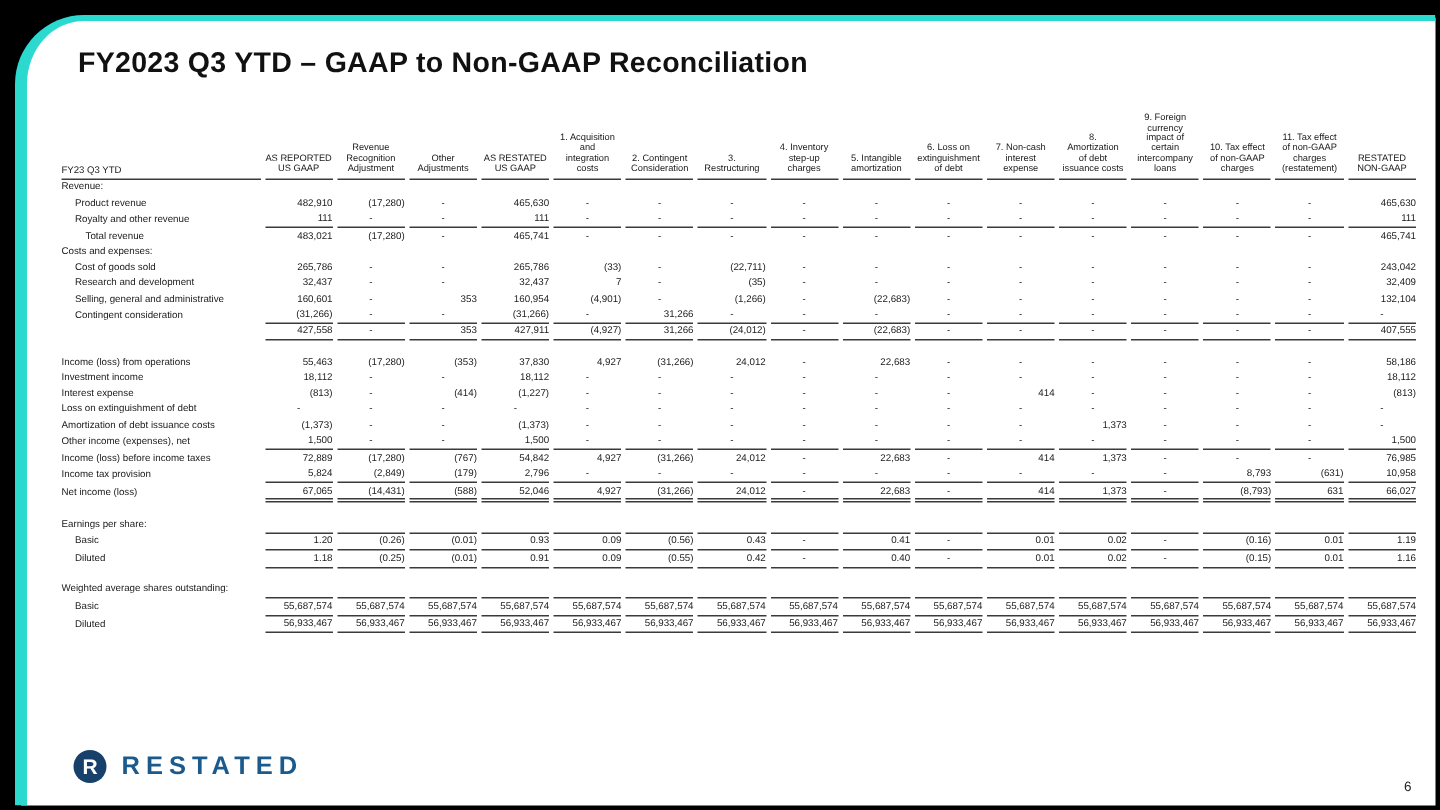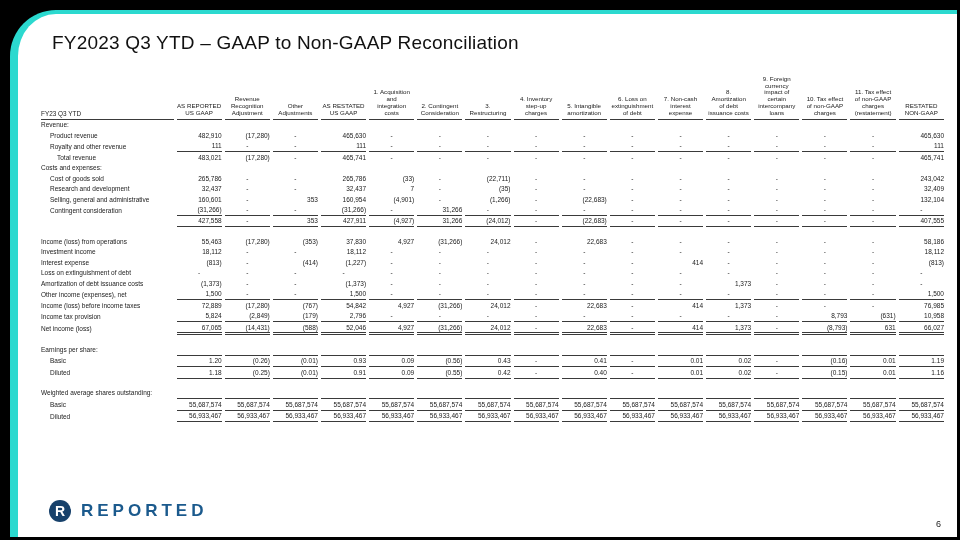--- a/index.html
+++ b/index.html
@@ -9,21 +9,21 @@
   }
   .card{
     position:absolute;top:10px;left:10px;right:3px;bottom:3px;
     background:#fff;
     border-top:4px solid #2BD9CF;
     border-left:8px solid #2BD9CF;
     border-top-left-radius:46px;
   }
   .title{
     position:absolute;left:34px;top:18px;
-    font-size:19px;font-weight:normal;color:#111;letter-spacing:0.2px;
+    font-size:19px;font-weight:bold;color:#111;letter-spacing:0.2px;
   }
   .table-wrap{
     position:absolute;left:20px;right:10px;top:60px;
   }
   table.recon{
     width:100%;table-layout:fixed;
     border-collapse:separate;border-spacing:3px 0;
     font-size:6.5px;color:#1a1a1a;line-height:1.12;
   }
   table.recon col.c-label{width:15.5%;}
@@ -625,17 +625,17 @@
   </div>
 
   <div class="footer-logo">
     <span style="display:inline-block;width:24px;height:24px;">
       <svg width="24" height="24" viewBox="0 0 24 24">
         <circle cx="12" cy="12" r="11" fill="#17416B"></circle>
         <path d="M7 19 L7 6 L13 6 A4.3 4.3 0 0 1 13 14.6 L10.8 14.6 L15.5 19 L11.2 19 L7 15" fill="none"></path>
         <text x="12" y="17" text-anchor="middle" font-family="Liberation Sans, sans-serif" font-size="14" font-weight="bold" fill="#ffffff">R</text>
       </svg>
     </span>
-    <span class="logo-text">REPORTED</span>
+    <span class="logo-text">RESTATED</span>
   </div>
 
   <div class="page-num">6</div>
 </div>
 
 </body></html>

